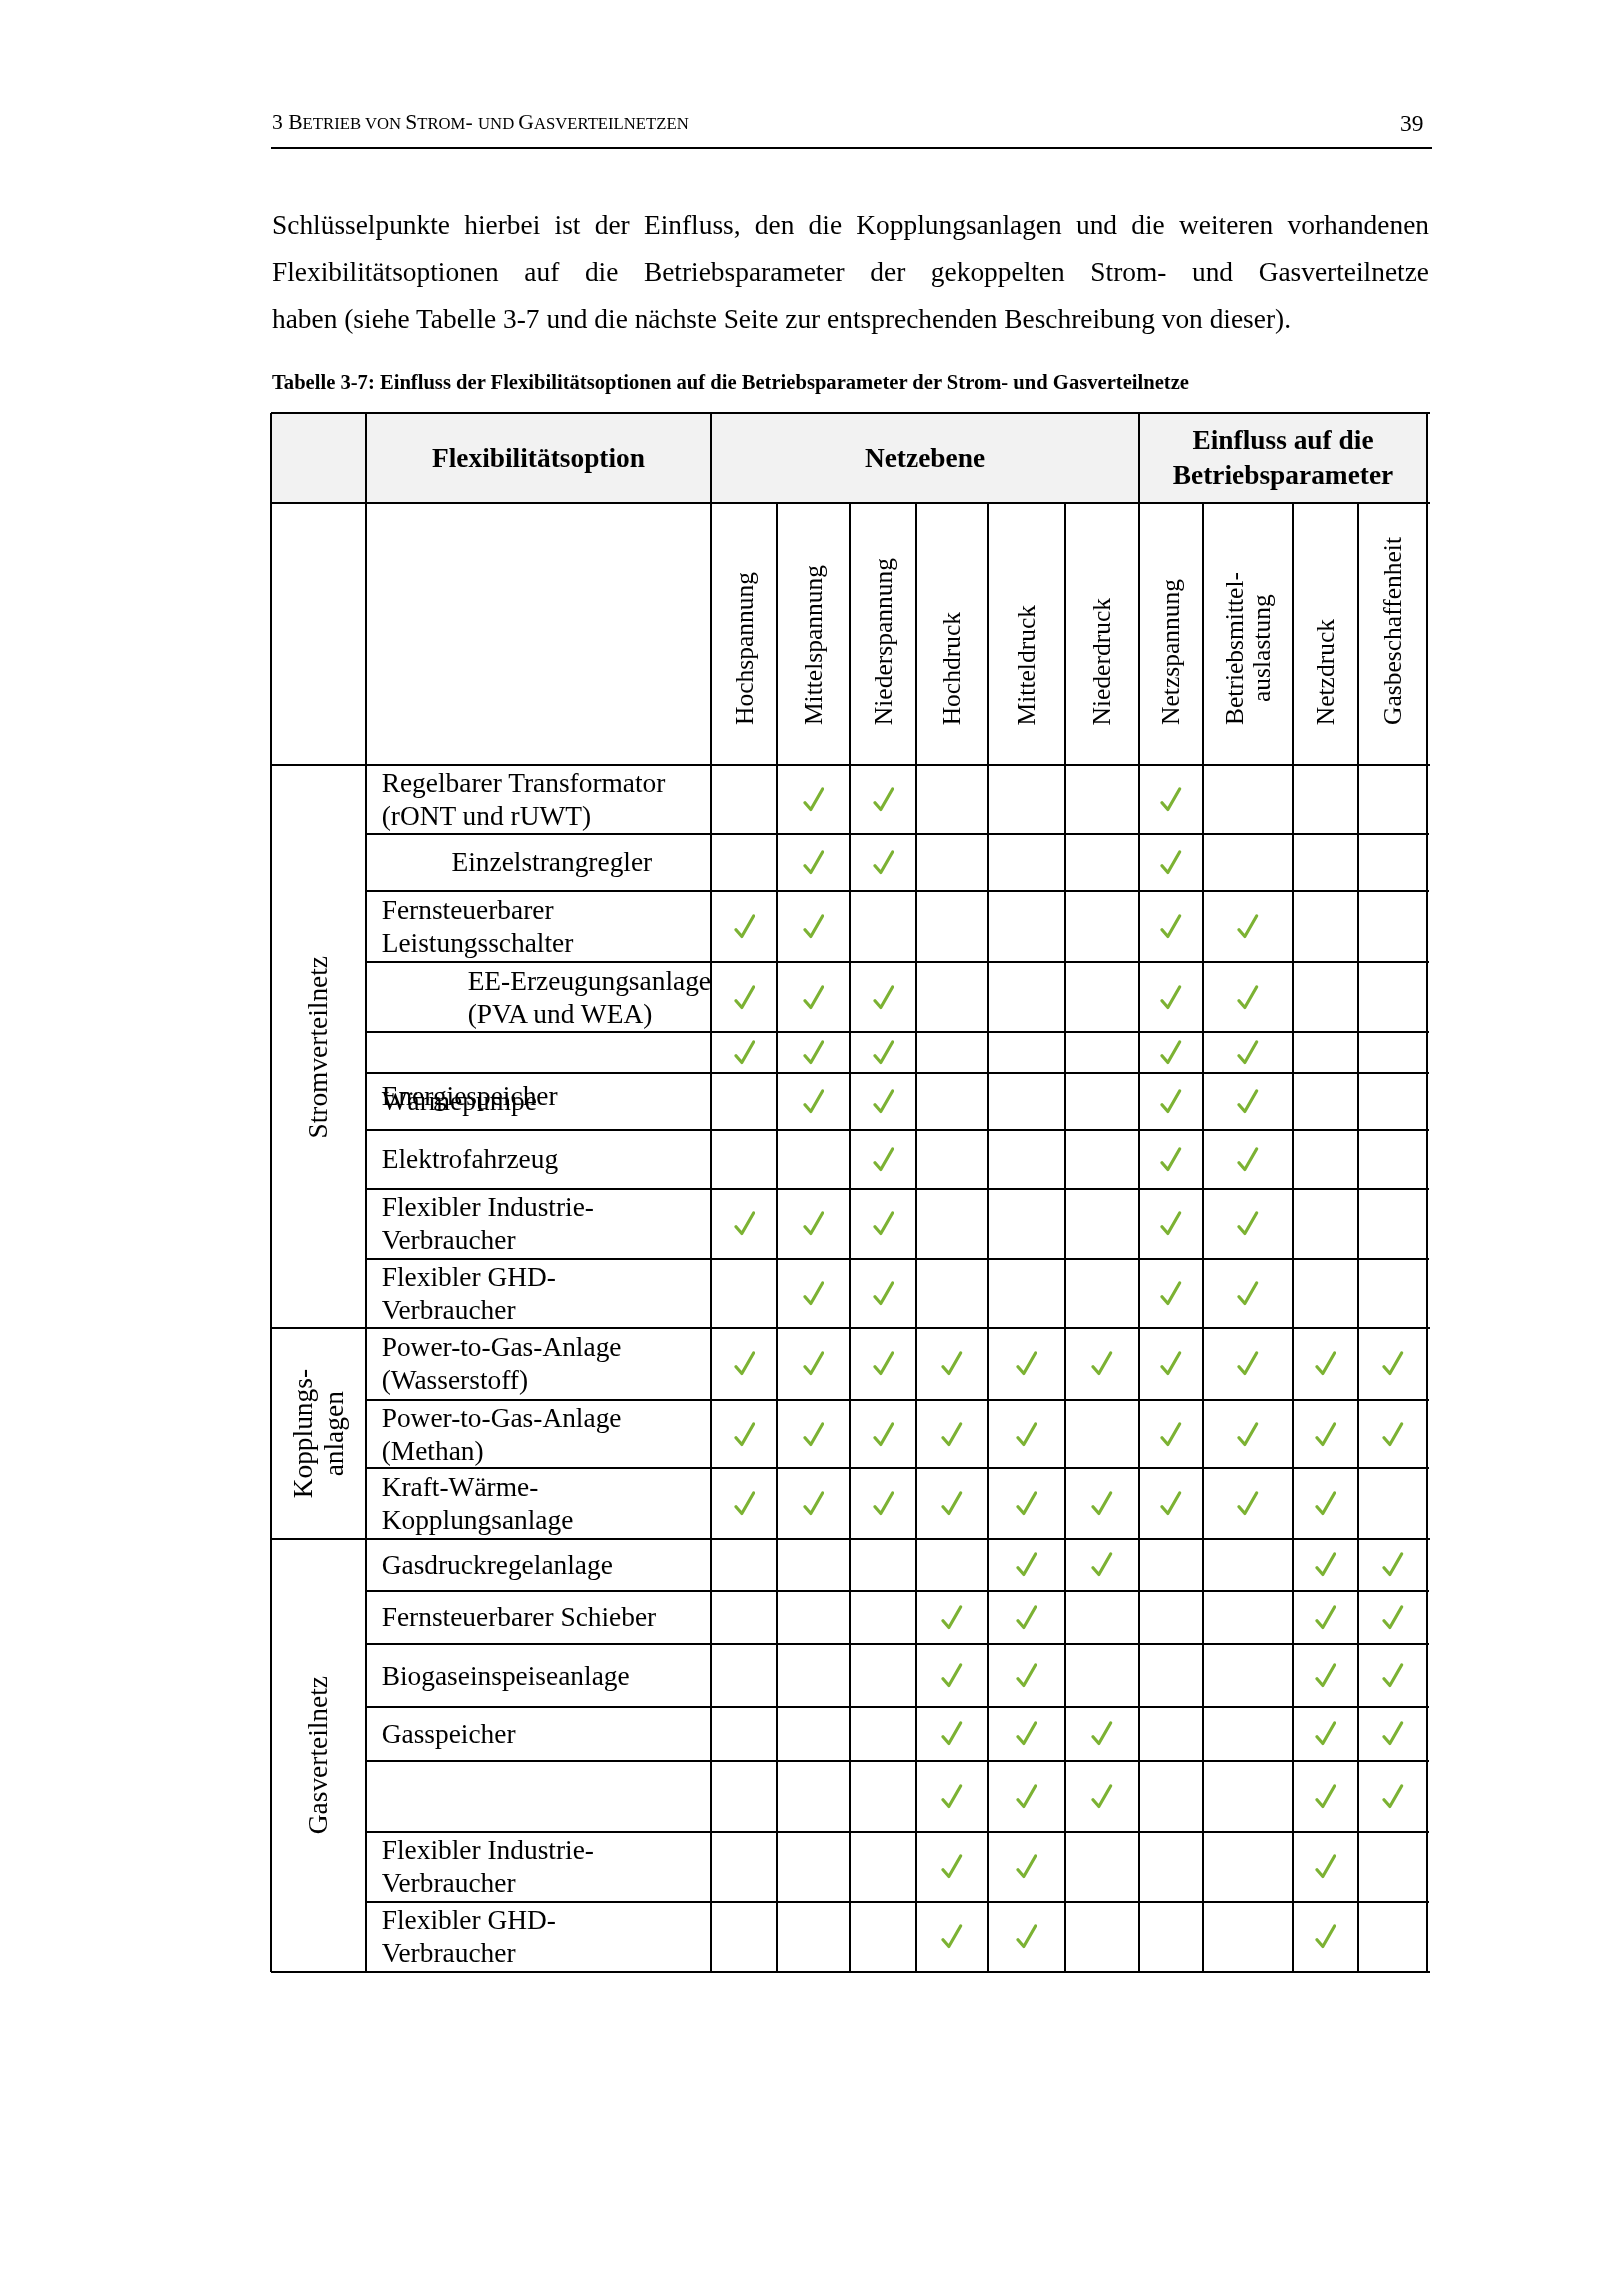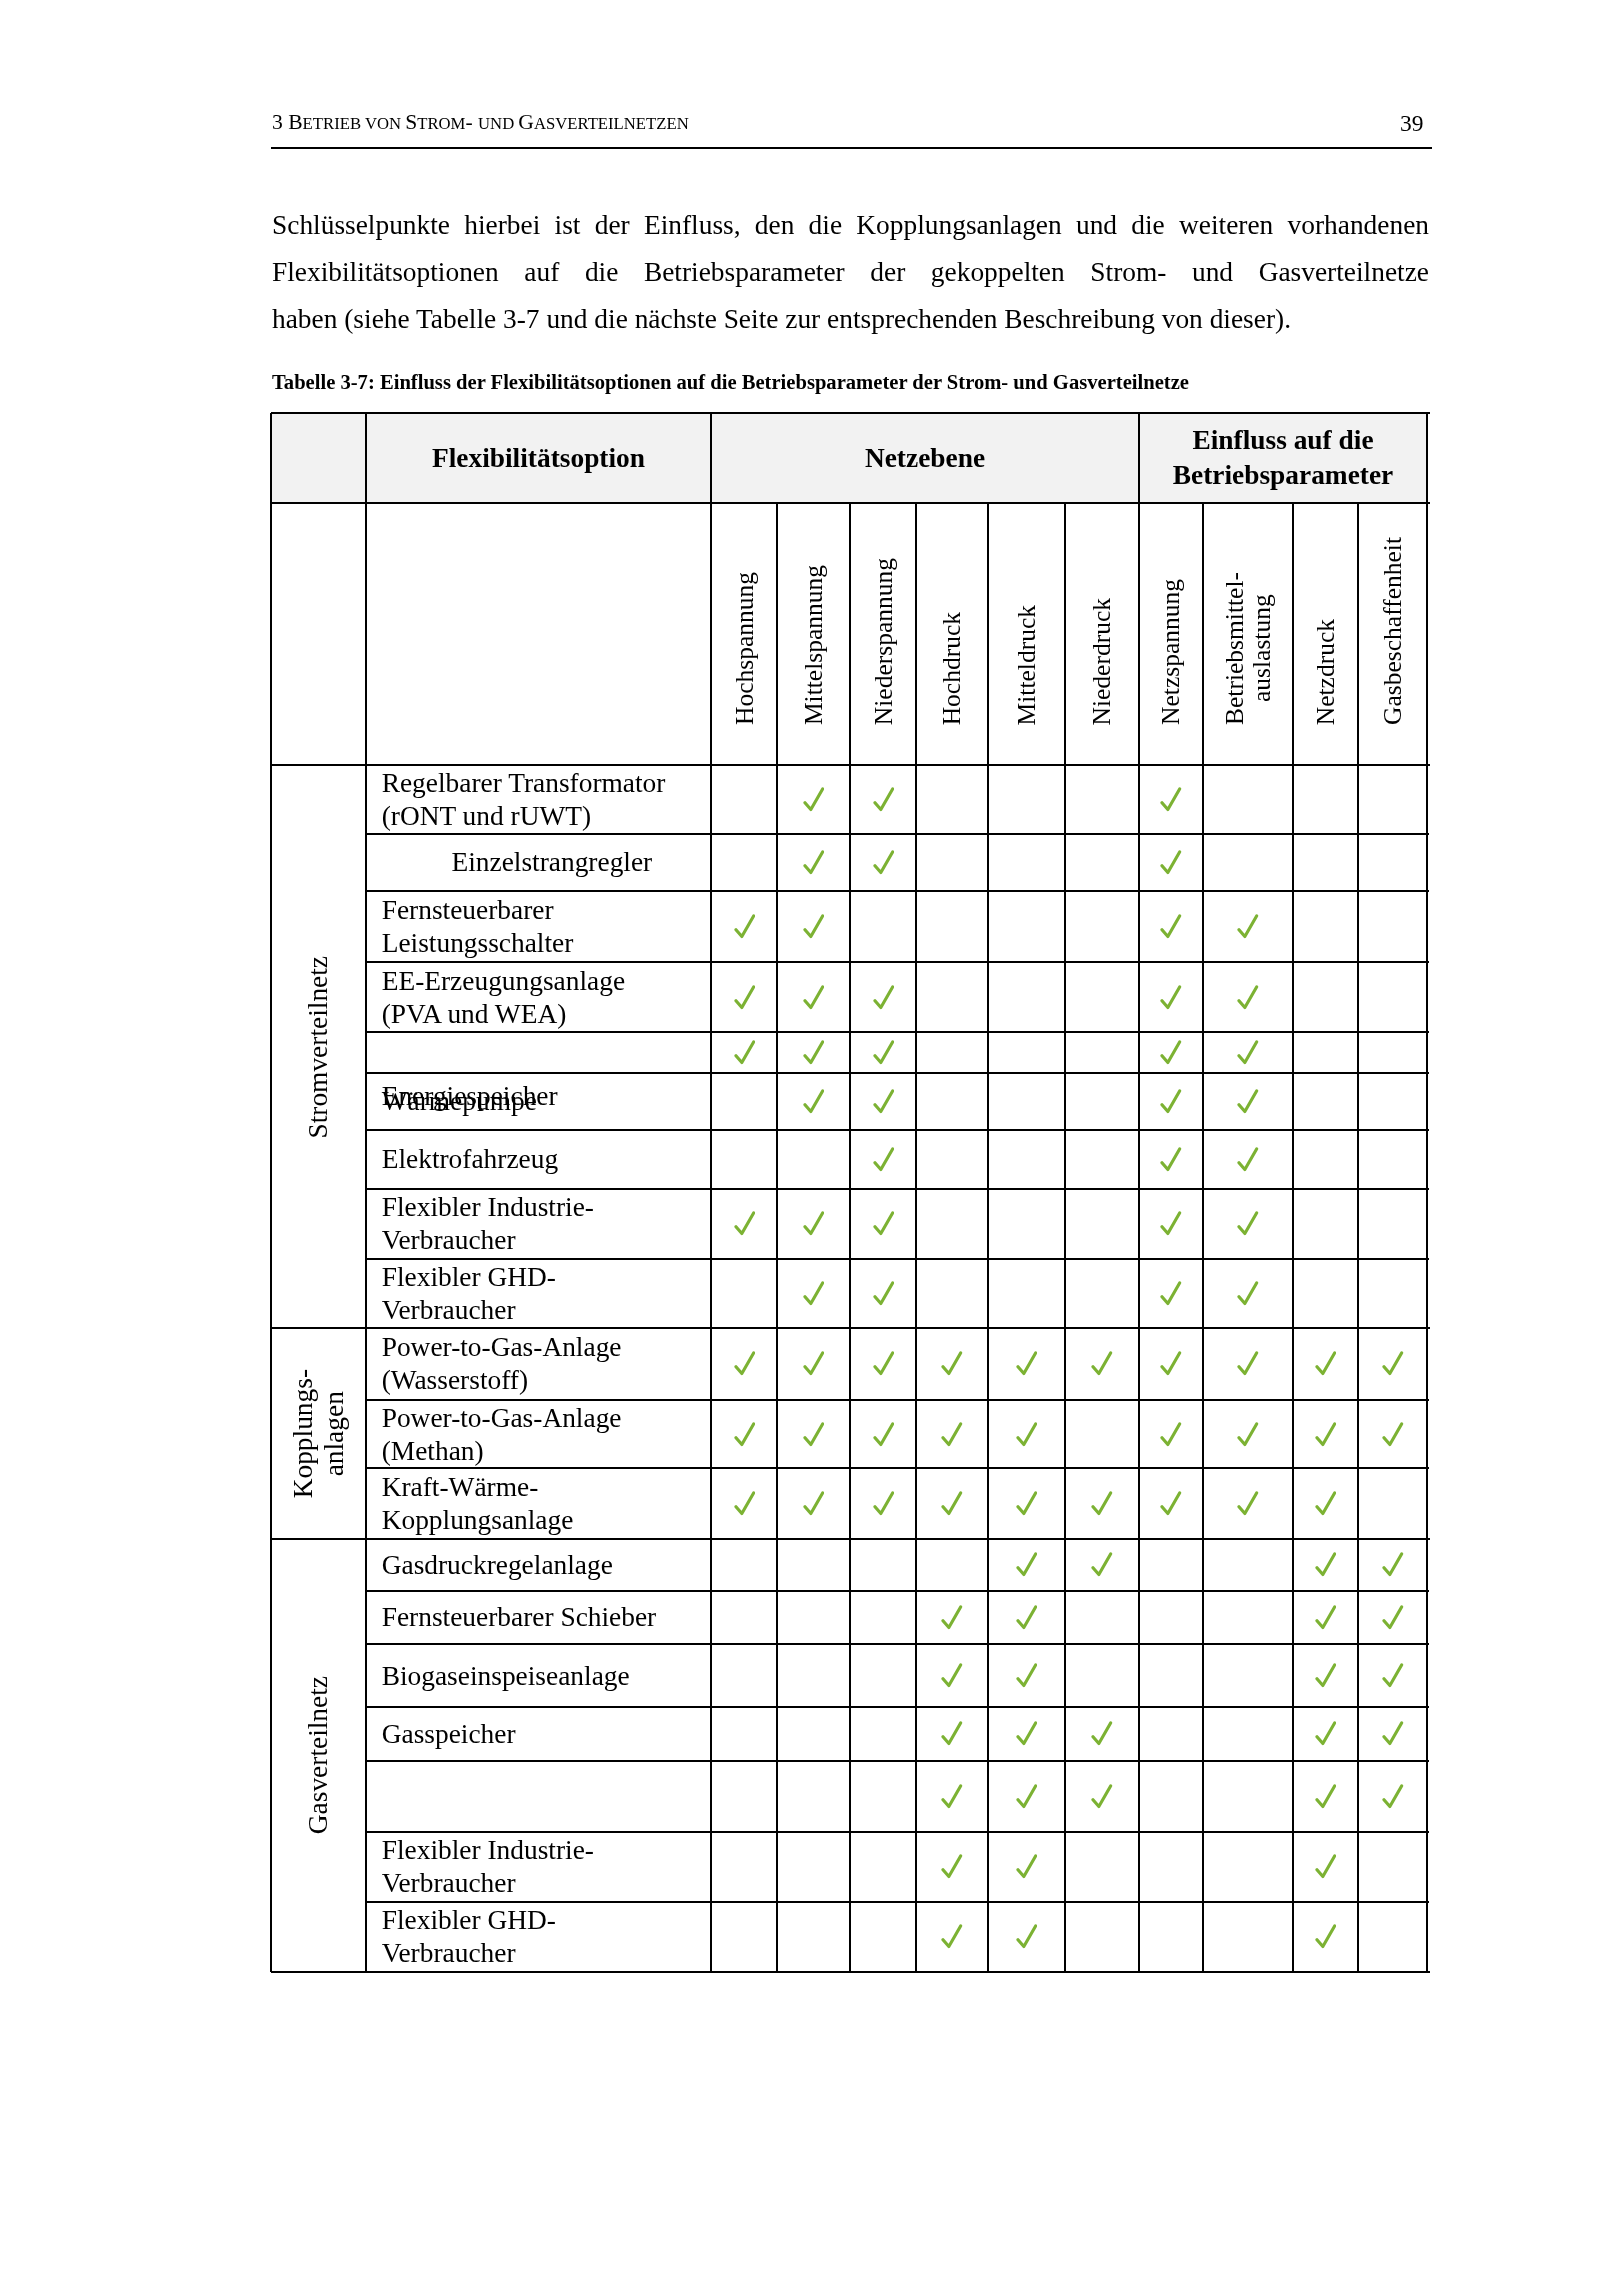--- a/index.html
+++ b/index.html
@@ -149,21 +149,21 @@
     <div class="check" style="left: 1139px; top: 891px; width: 64px; height: 71px;">
       <svg viewBox="0 0 22 26">
         <path d="M2 16 L8 23 L20 2" fill="none" stroke="#7cb233" stroke-width="3.2" stroke-linecap="round" stroke-linejoin="round"></path>
       </svg>
     </div>
     <div class="check" style="left: 1203px; top: 891px; width: 90px; height: 71px;">
       <svg viewBox="0 0 22 26">
         <path d="M2 16 L8 23 L20 2" fill="none" stroke="#7cb233" stroke-width="3.2" stroke-linecap="round" stroke-linejoin="round"></path>
       </svg>
     </div>
-    <div class="opt" style="left: 366px; top: 962px; width: 345px; height: 71px;">
+    <div class="opt" style="left: 366px; top: 962px; width: 345px; height: 71px; justify-content: flex-end;">
       <div>
         <span>EE-Erzeugungsanlage</span>
         <span>(PVA und WEA)</span>
       </div>
     </div>
     <div class="check" style="left: 711px; top: 962px; width: 67px; height: 71px;">
       <svg viewBox="0 0 22 26">
         <path d="M2 16 L8 23 L20 2" fill="none" stroke="#7cb233" stroke-width="3.2" stroke-linecap="round" stroke-linejoin="round"></path>
       </svg>
     </div>

